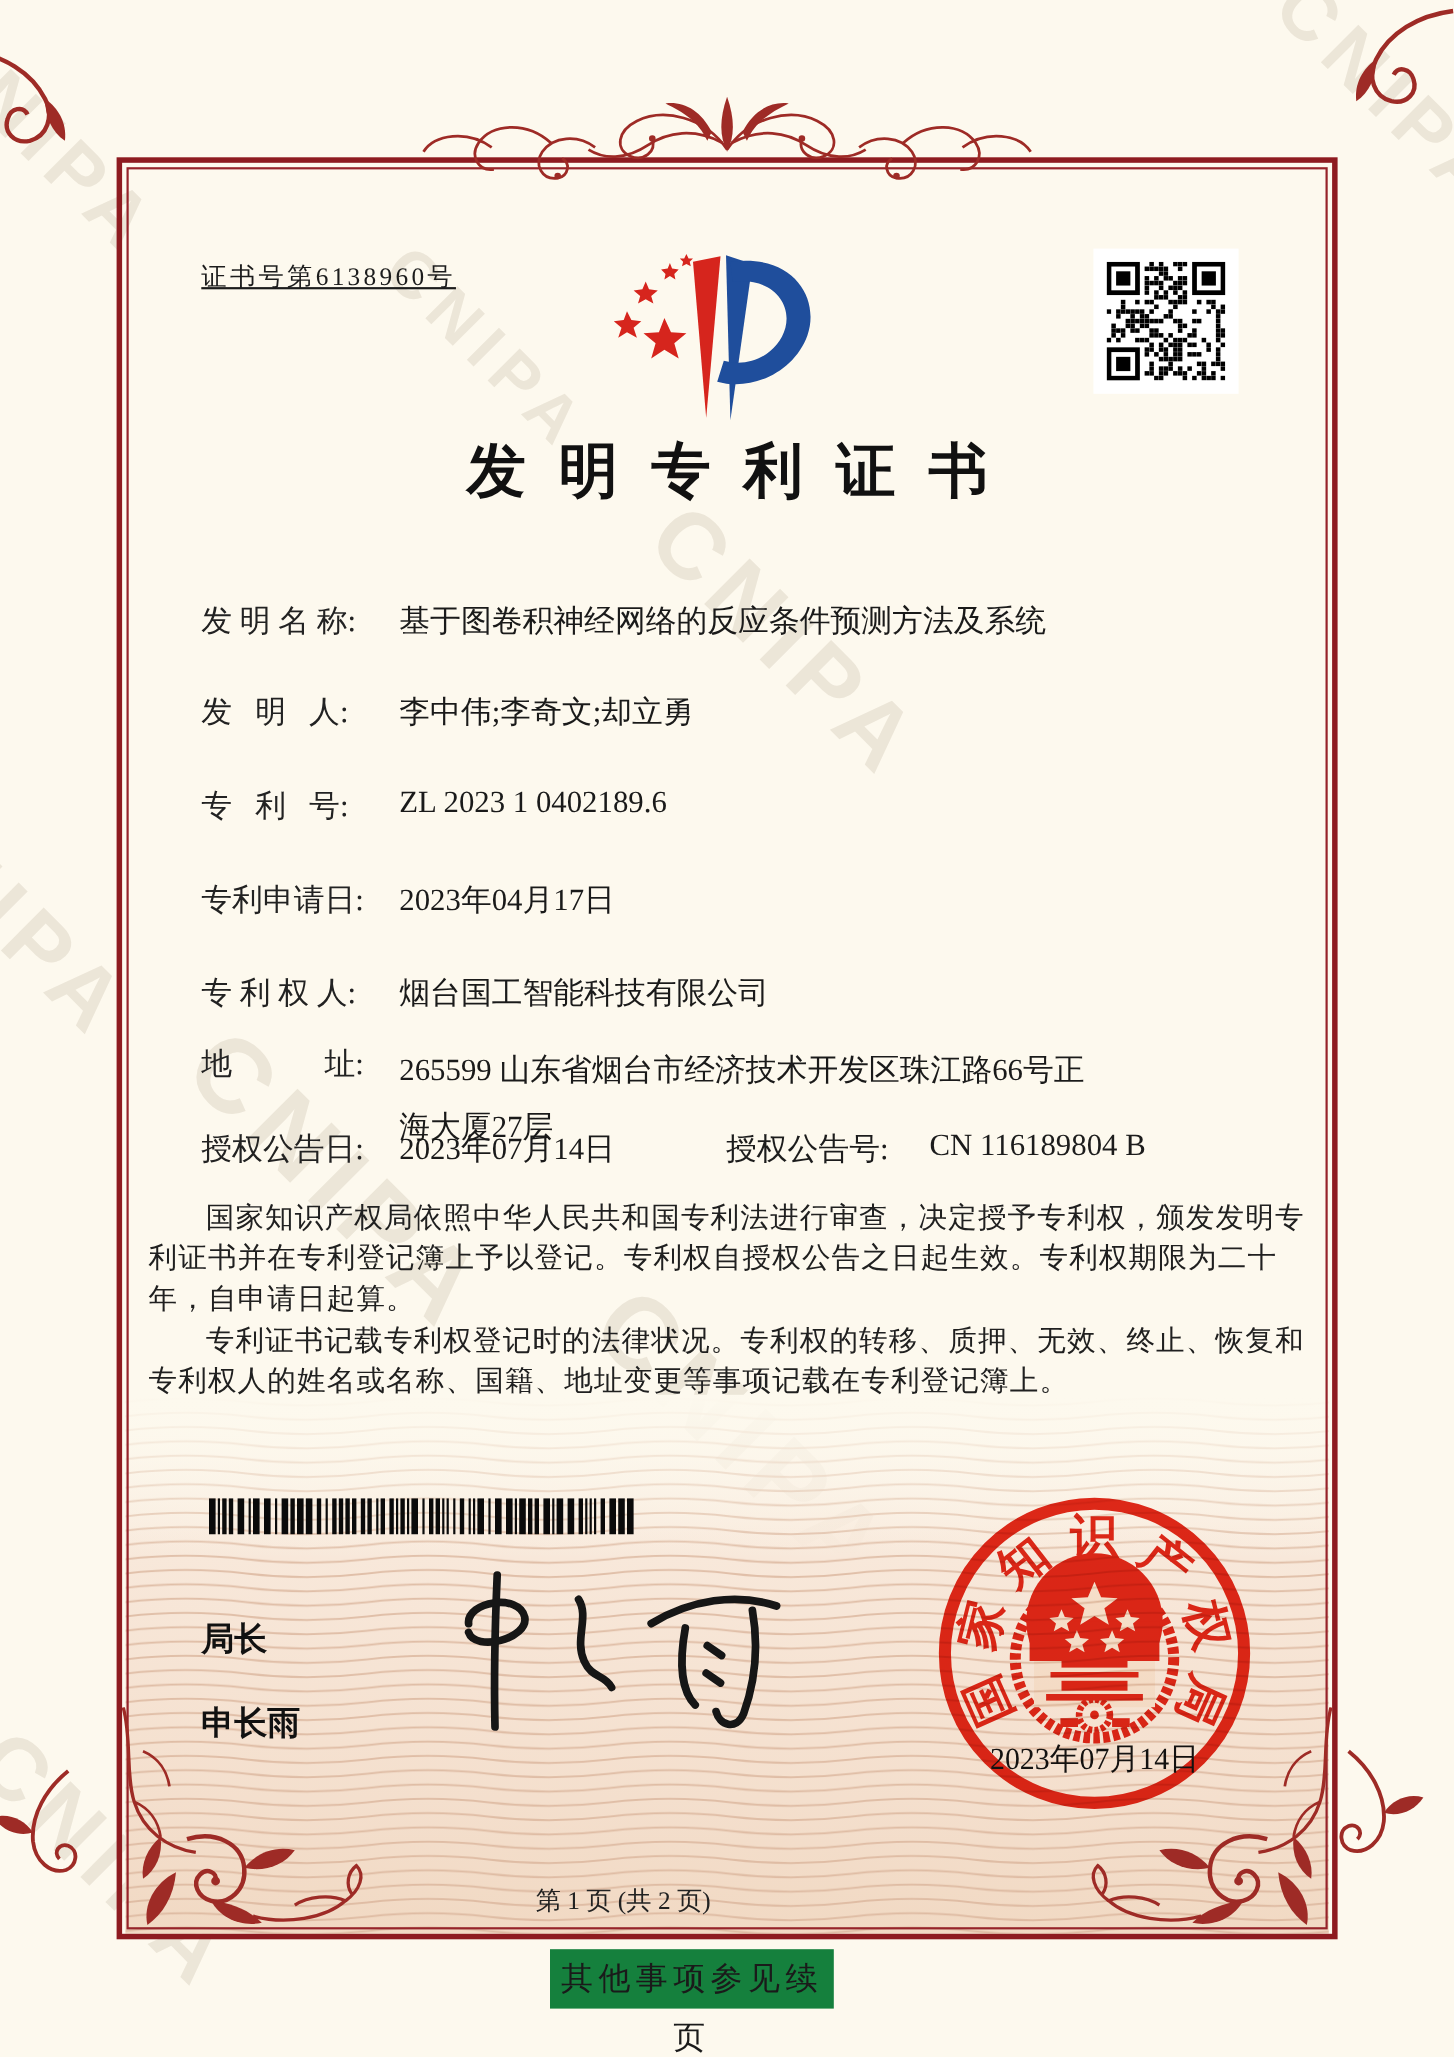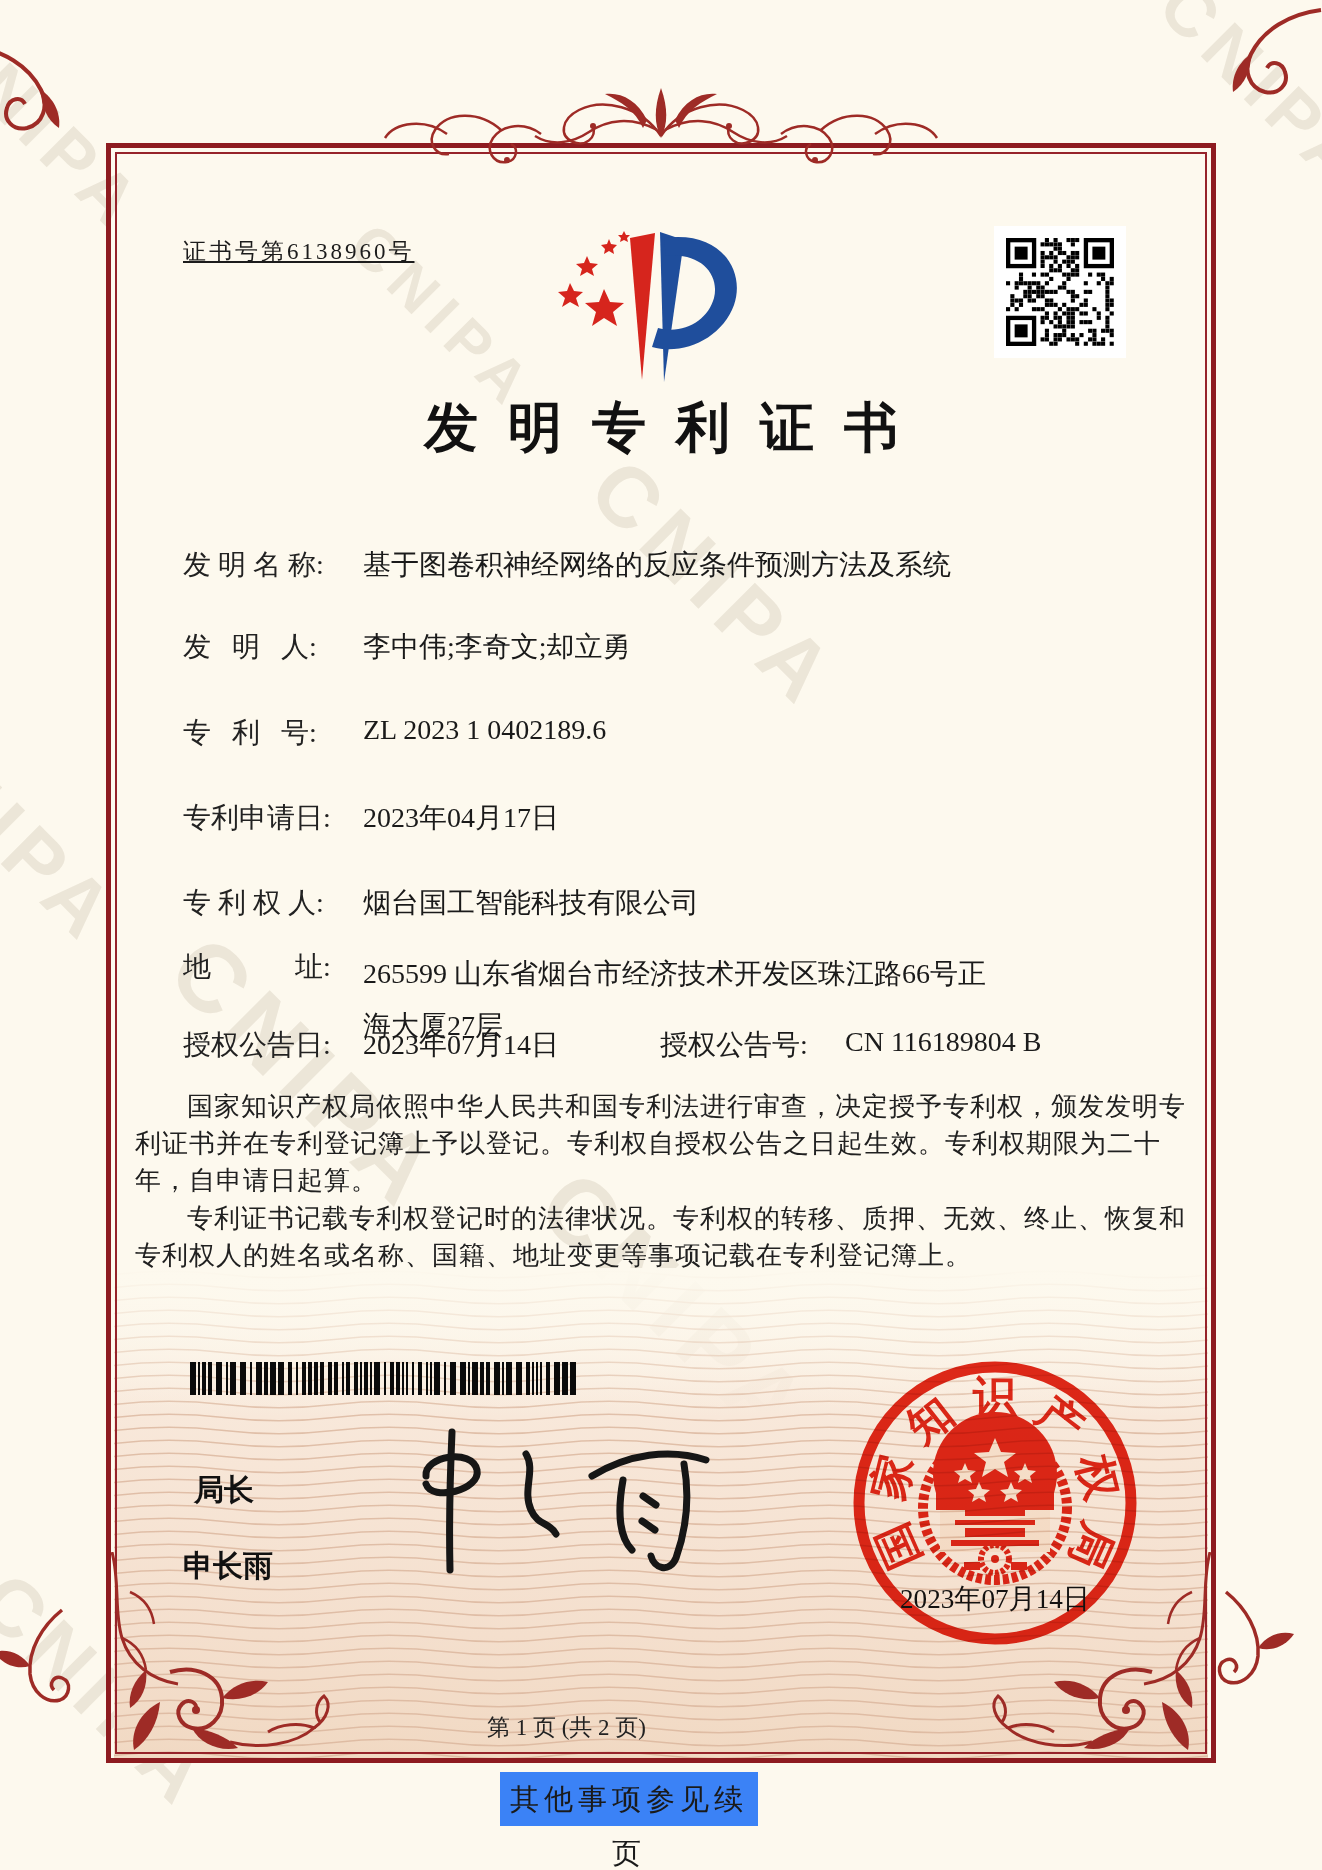--- a/index.html
+++ b/index.html
@@ -57,32 +57,32 @@
   .gvalue2{position:absolute; left:845px; top:1026px; font-size:28px;}
   
   .para{
     position:absolute; left:135px; width:1058px; font-size:26px;
     line-height:37px; text-indent:2em; letter-spacing:1px; color:#202020;
   }
   .p1{top:1088px;} .p2{top:1200px;}
   
   .barcode{position:absolute; left:190px; top:1362px;}
   .signer-title{position:absolute; left:183px; top:1470px; font-size:30px;
-    font-family:"Liberation Sans", sans-serif; font-weight:bold; color:#111;margin-left:11px;}
+    font-family:"Liberation Sans", sans-serif; font-weight:bold; color:#111;}
   .signer-name{position:absolute; left:183px; top:1526px; font-size:30px;
     font-family:"Liberation Sans", sans-serif; font-weight:bold; color:#111;margin-top:20px;}
   .signature{position:absolute; left:380px; top:1418px;}
   .seal{position:absolute; left:848px; top:1356px; mix-blend-mode:multiply;}
   .page-num{
     position:absolute; left:106px; top:1712px; width:921px;
     text-align:center; font-size:23px; color:#222;
   }
   .cont-patch{
     position:absolute; left:500px; top:1772px; width:258px; height:54px;
-    background:#3b82f6; text-align:center; line-height:54px;
+    background:#15803d; text-align:center; line-height:54px;
     font-size:29px; letter-spacing:5px; color:#1a1a1a;
   }
   
   .orn{position:absolute; pointer-events:none;}
   .orn-top{left:351px; top:74px;}
   .orn-tr{left:1229px; top:4px;}
   .orn-tl{left:-32px; top:40px; transform:scaleX(-1);}
   .orn-bl{left:100px; top:1552px;}
   .orn-br{left:982px; top:1552px; transform:scaleX(-1);}
   .orn-rm{left:1216px; top:1588px;}

